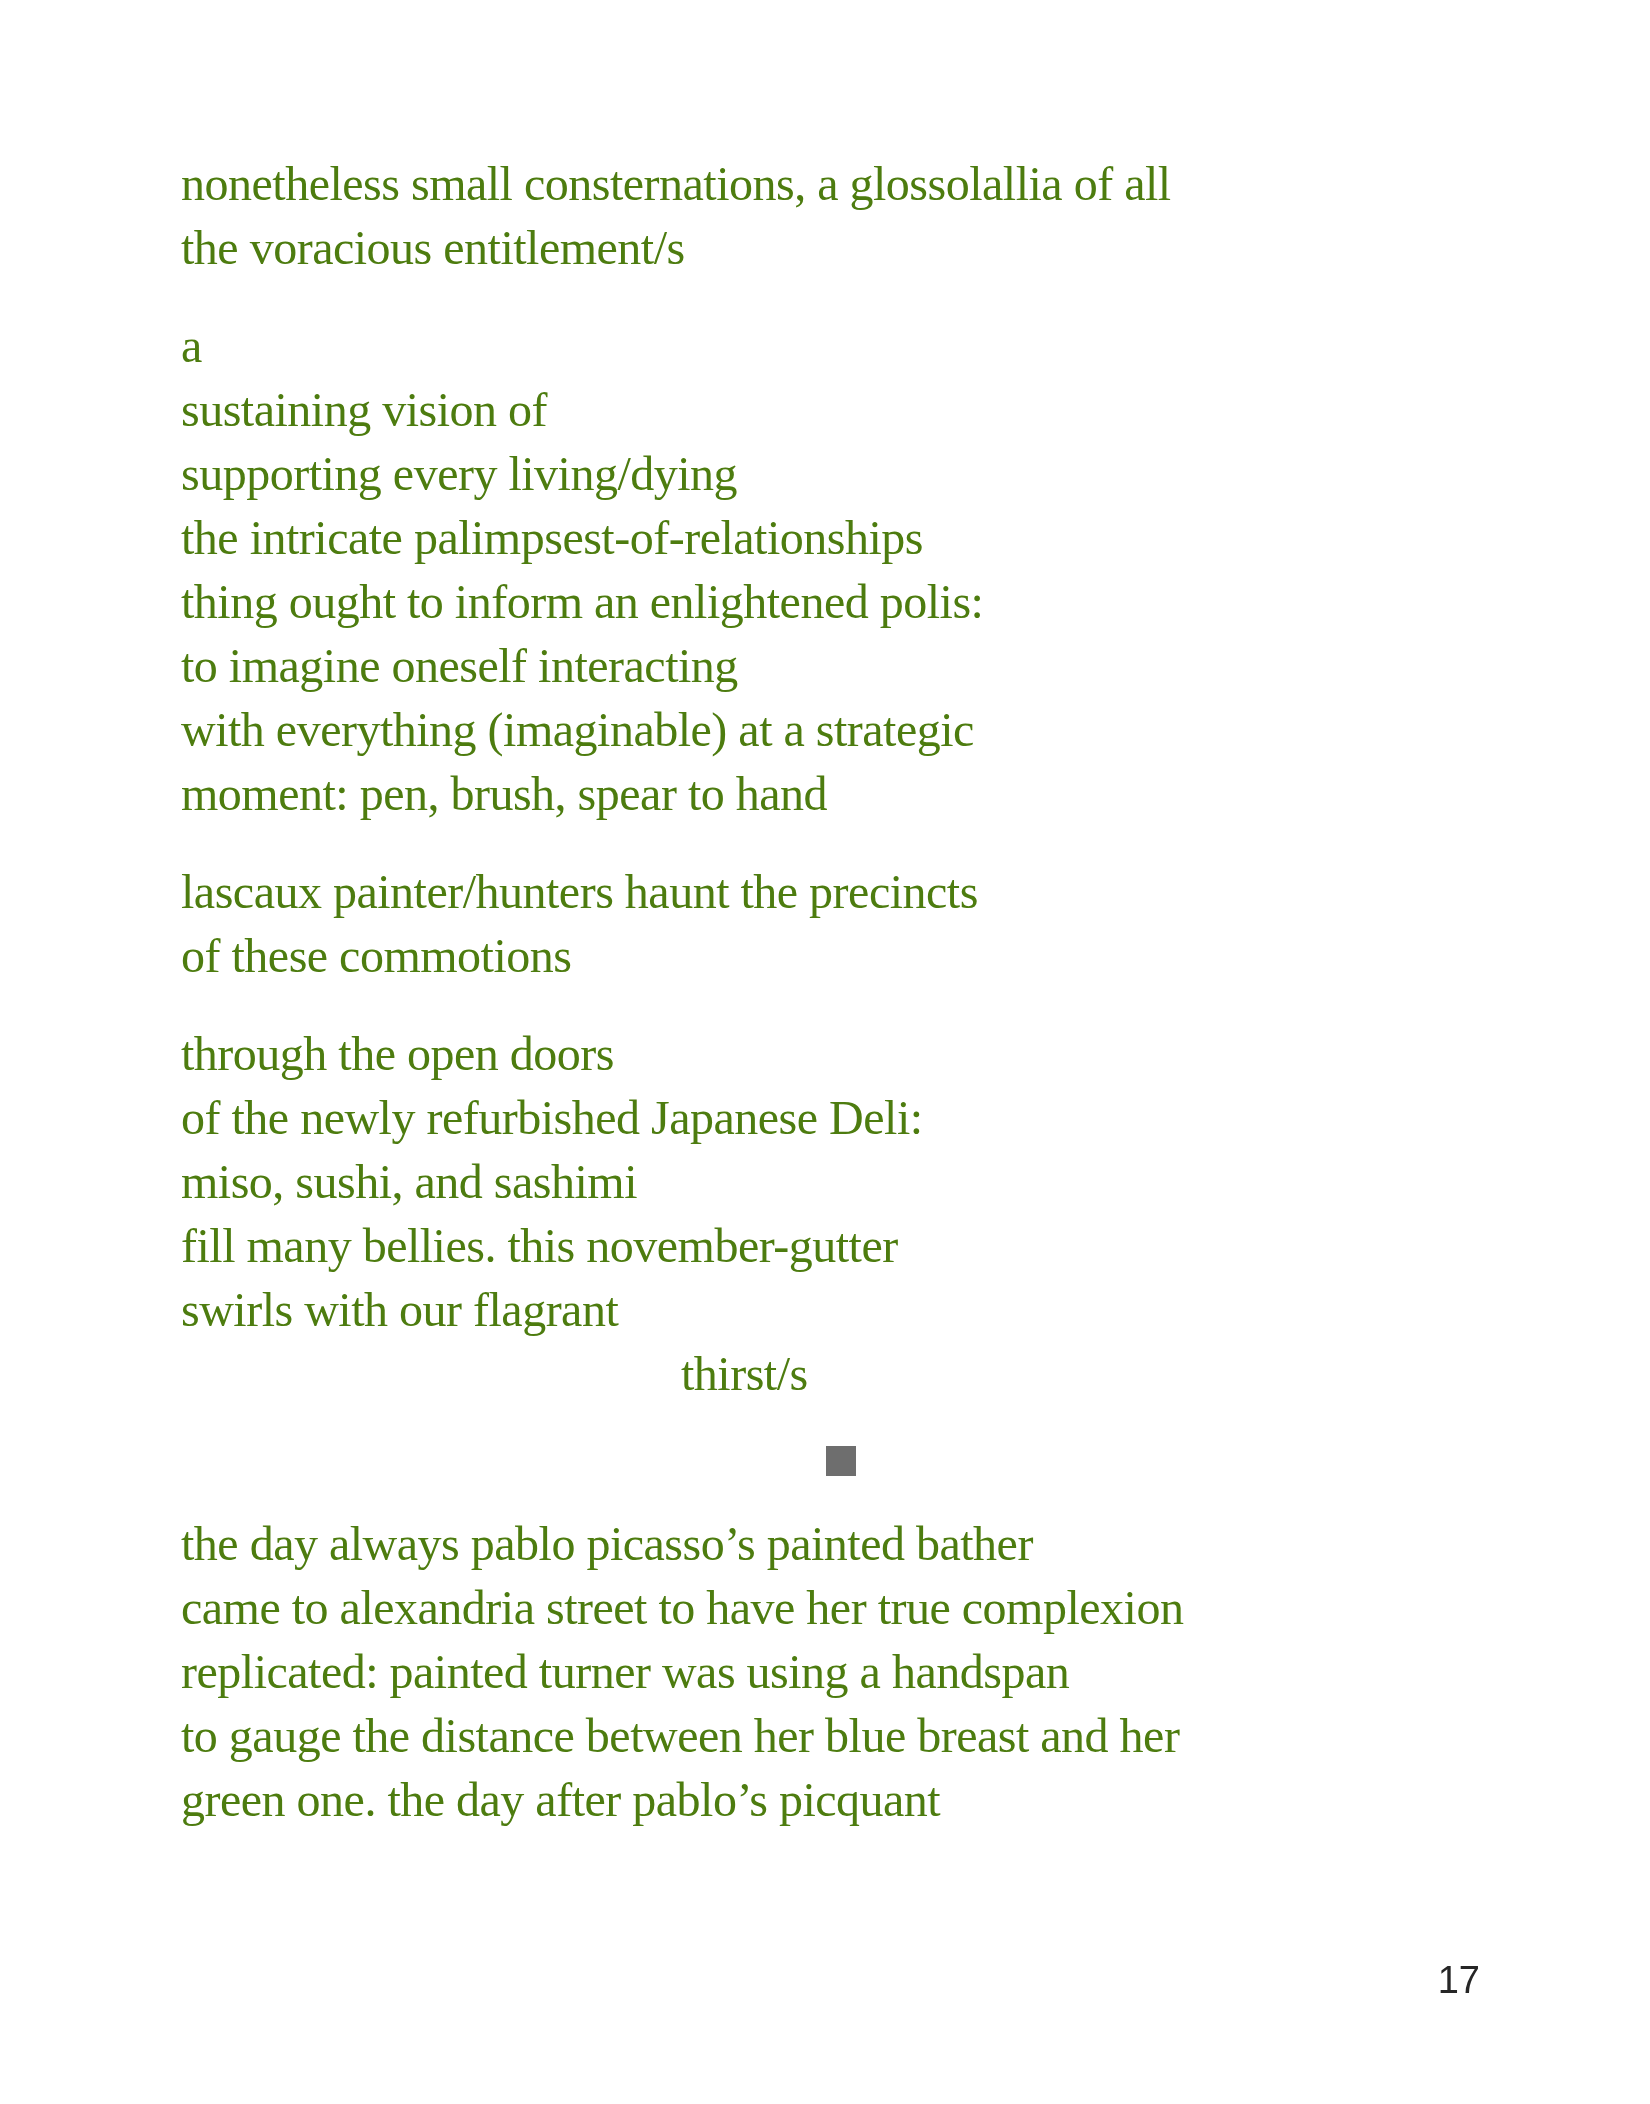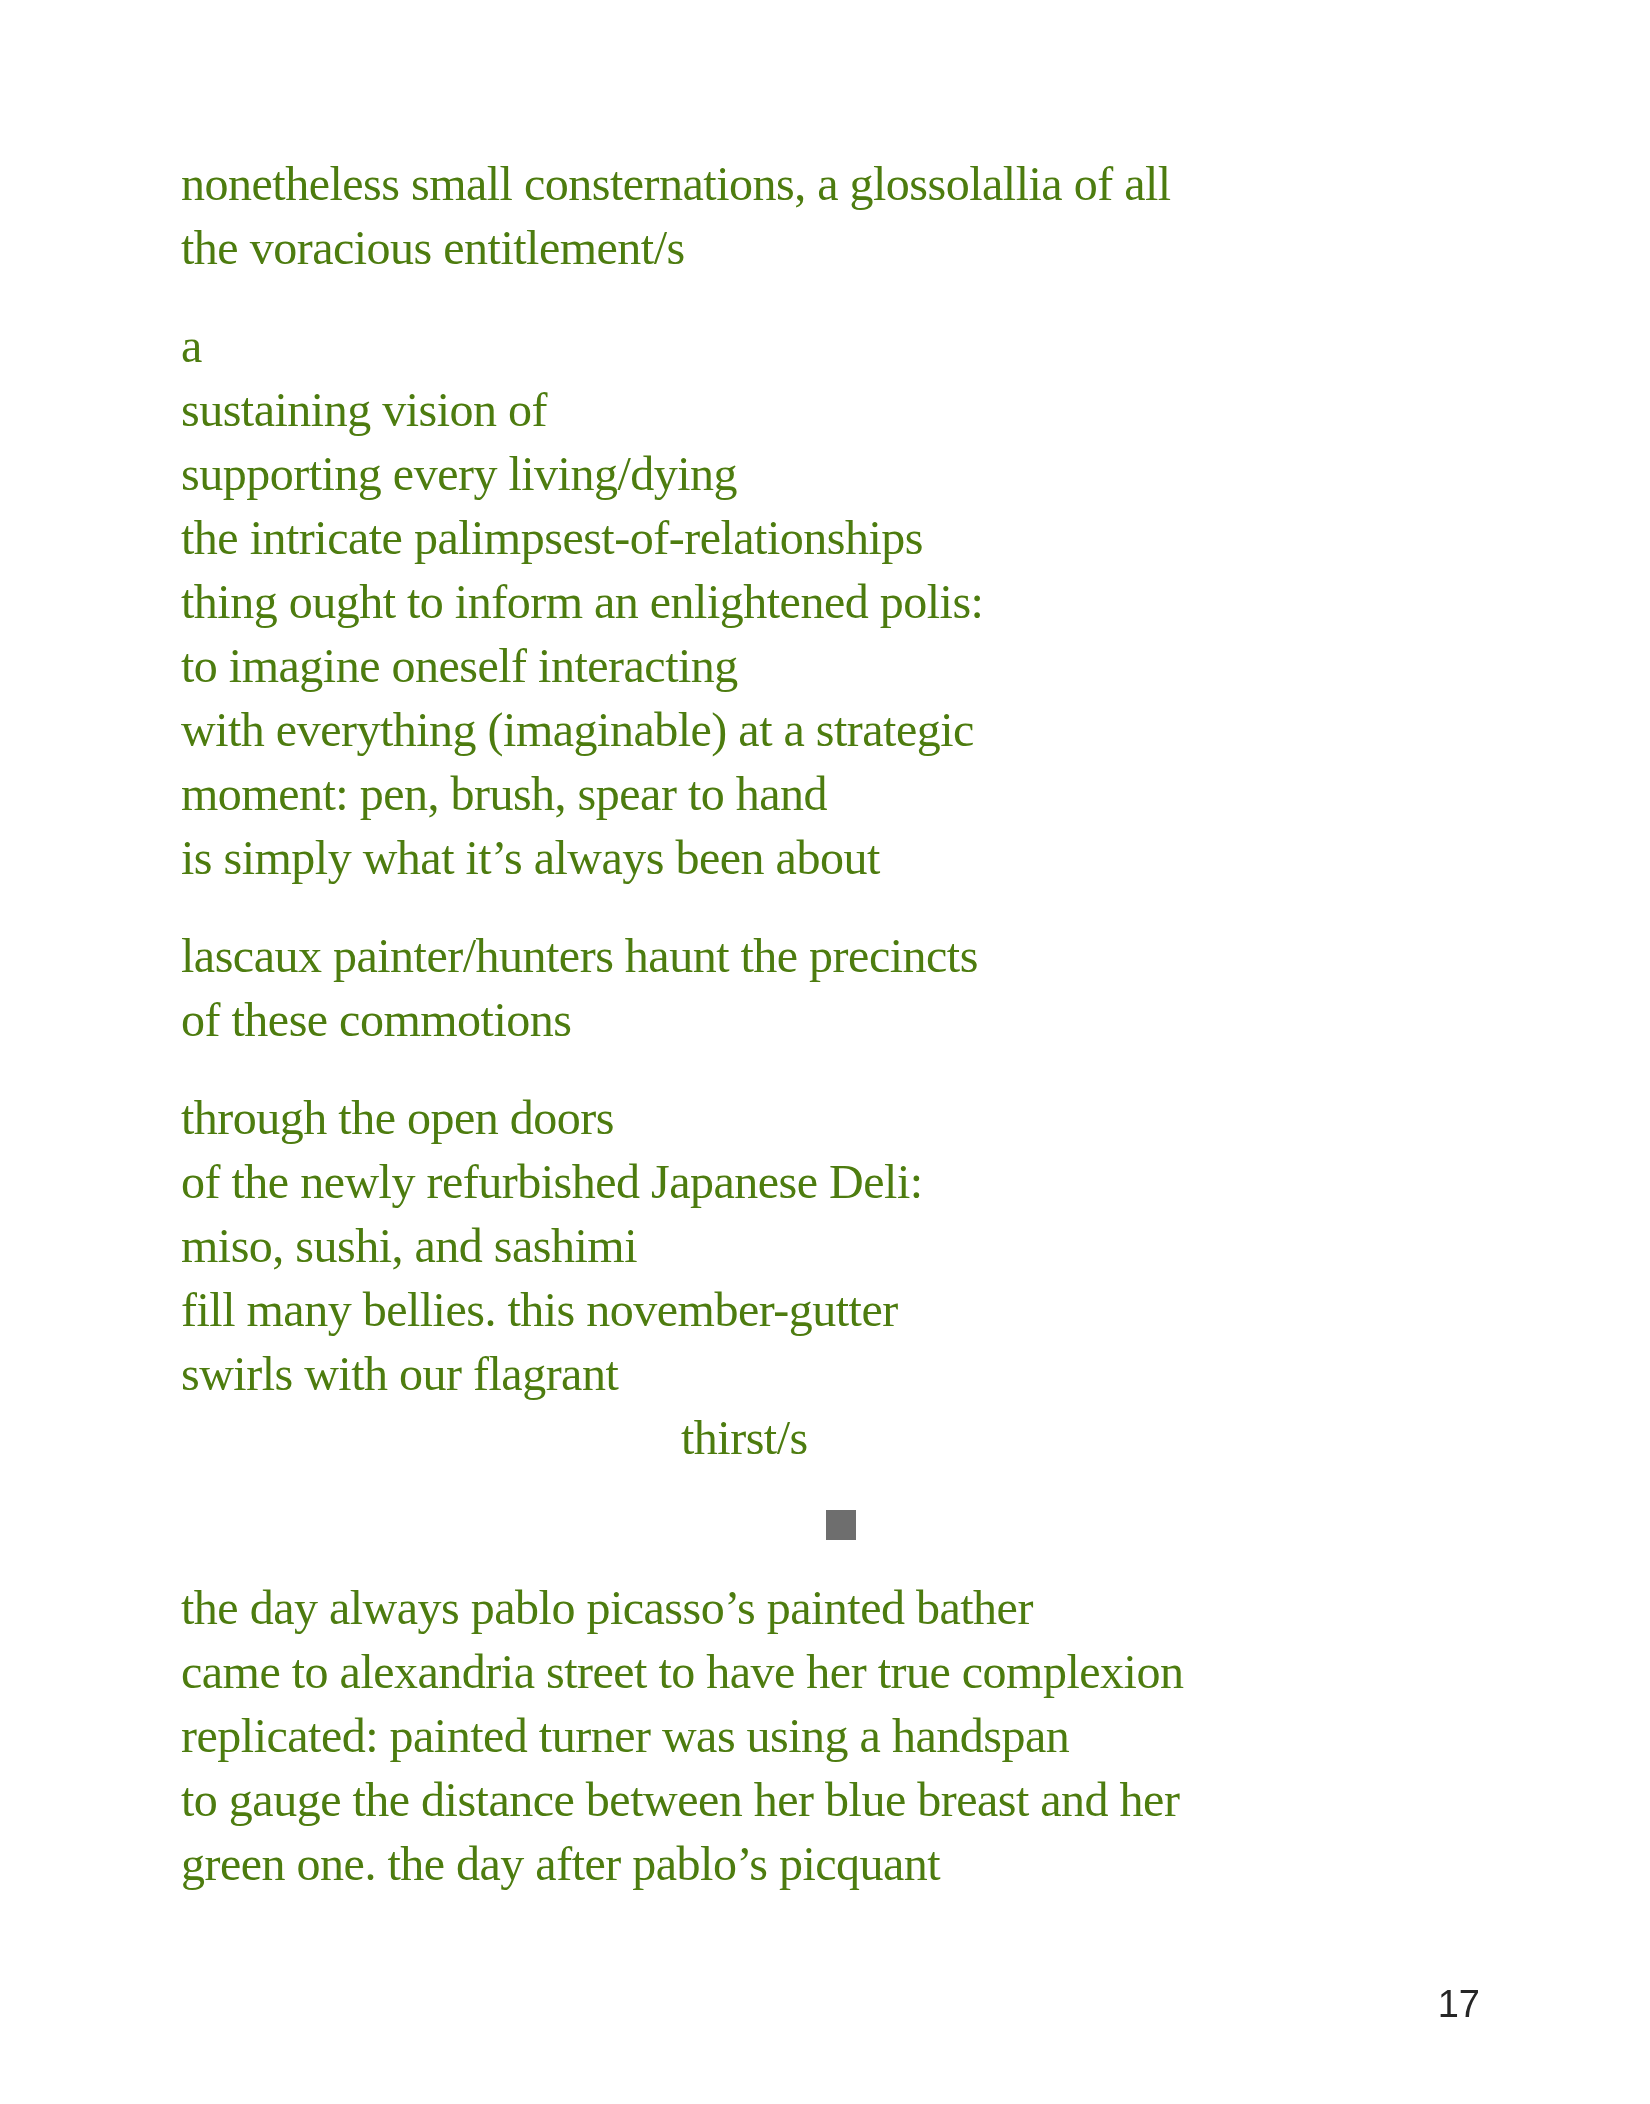--- a/index.html
+++ b/index.html
@@ -41,42 +41,40 @@
     margin: 0 auto;
   }
   .page-number {
     position: absolute;
     top: 1961px;
     right: 170px;
     font-family: "Liberation Sans", sans-serif;
     font-size: 38px;
     line-height: 38px;
     color: #262626;
-    margin-top: 24px;
   }
 </style>
 </head>
 <body>
 
 <div class="page">
   <main class="poem">
       <div class="stanza">
         <div class="line">nonetheless small consternations, a glossolallia of all</div>
         <div class="line">the voracious entitlement/s</div>
       </div>
       <div class="stanza">
         <div class="line">a</div>
         <div class="line">sustaining vision of</div>
         <div class="line">supporting every living/dying</div>
         <div class="line">the intricate palimpsest-of-relationships</div>
         <div class="line">thing ought to inform an enlightened polis:</div>
         <div class="line">to imagine oneself interacting</div>
         <div class="line">with everything (imaginable) at a strategic</div>
         <div class="line">moment: pen, brush, spear to hand</div>
-        <div class="line">is simply what it’s always been about</div>
       </div>
       <div class="stanza">
         <div class="line">lascaux painter/hunters haunt the precincts</div>
         <div class="line">of these commotions</div>
       </div>
       <div class="stanza">
         <div class="line">through the open doors</div>
         <div class="line">of the newly refurbished Japanese Deli:</div>
         <div class="line">miso, sushi, and sashimi</div>
         <div class="line">fill many bellies. this november-gutter</div>

